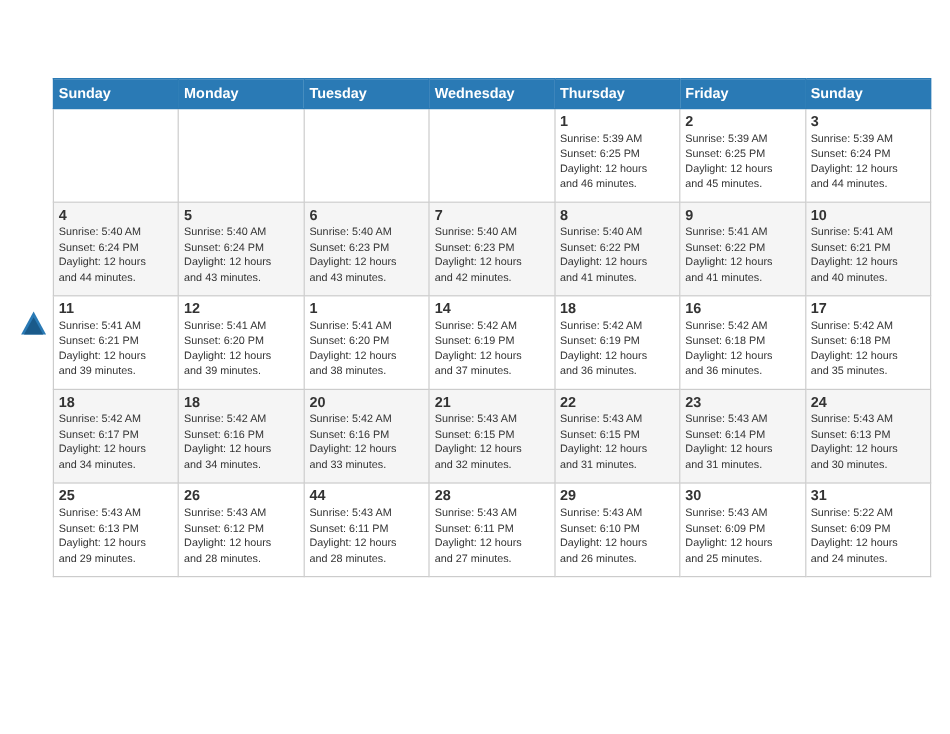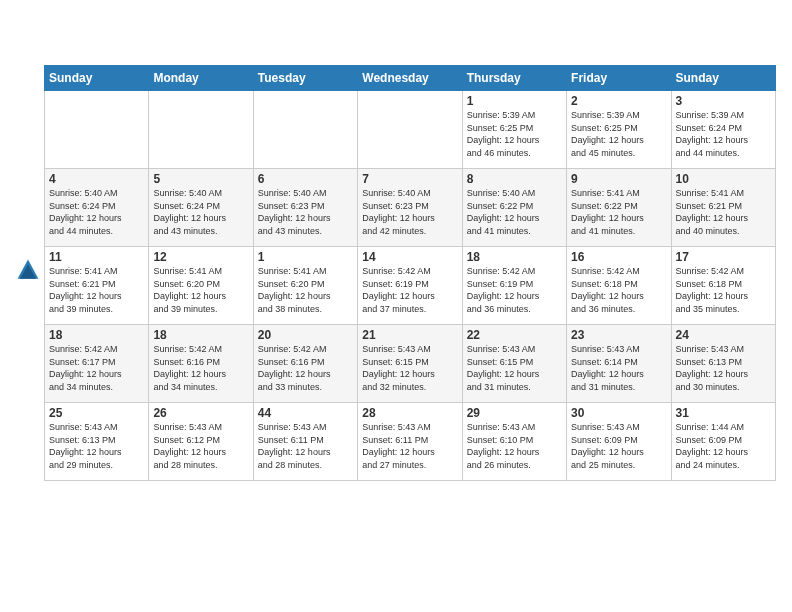--- a/index.html
+++ b/index.html
@@ -352,21 +352,21 @@
           </td>
           <td>
             <span class="day-number">30</span>
             <div class="day-info" style="white-space: pre-line;">Sunrise: 5:43 AM
 Sunset: 6:09 PM
 Daylight: 12 hours
 and 25 minutes.</div>
           </td>
           <td>
             <span class="day-number">31</span>
-            <div class="day-info" style="white-space: pre-line;">Sunrise: 1:44 AM
+            <div class="day-info" style="white-space: pre-line;">Sunrise: 5:22 AM
 Sunset: 6:09 PM
 Daylight: 12 hours
 and 24 minutes.</div>
           </td>
         </tr>
       </tbody>
   </table>
 </div>
 
 </body></html>

